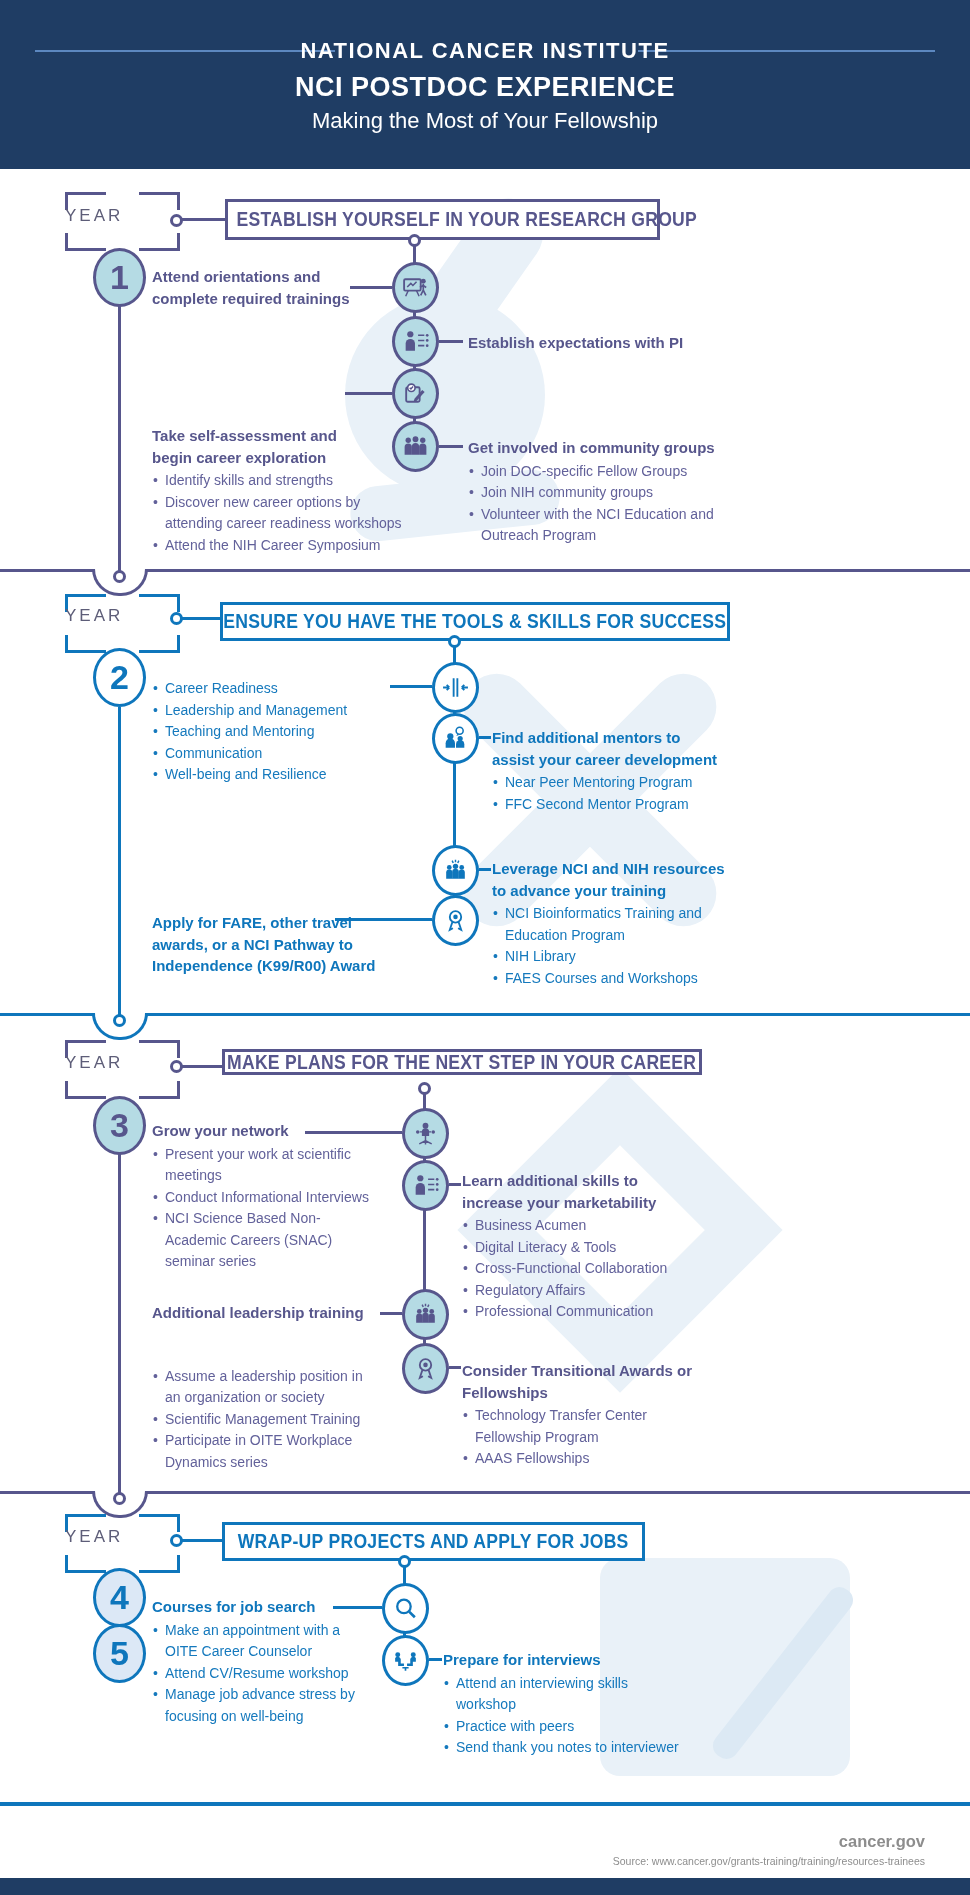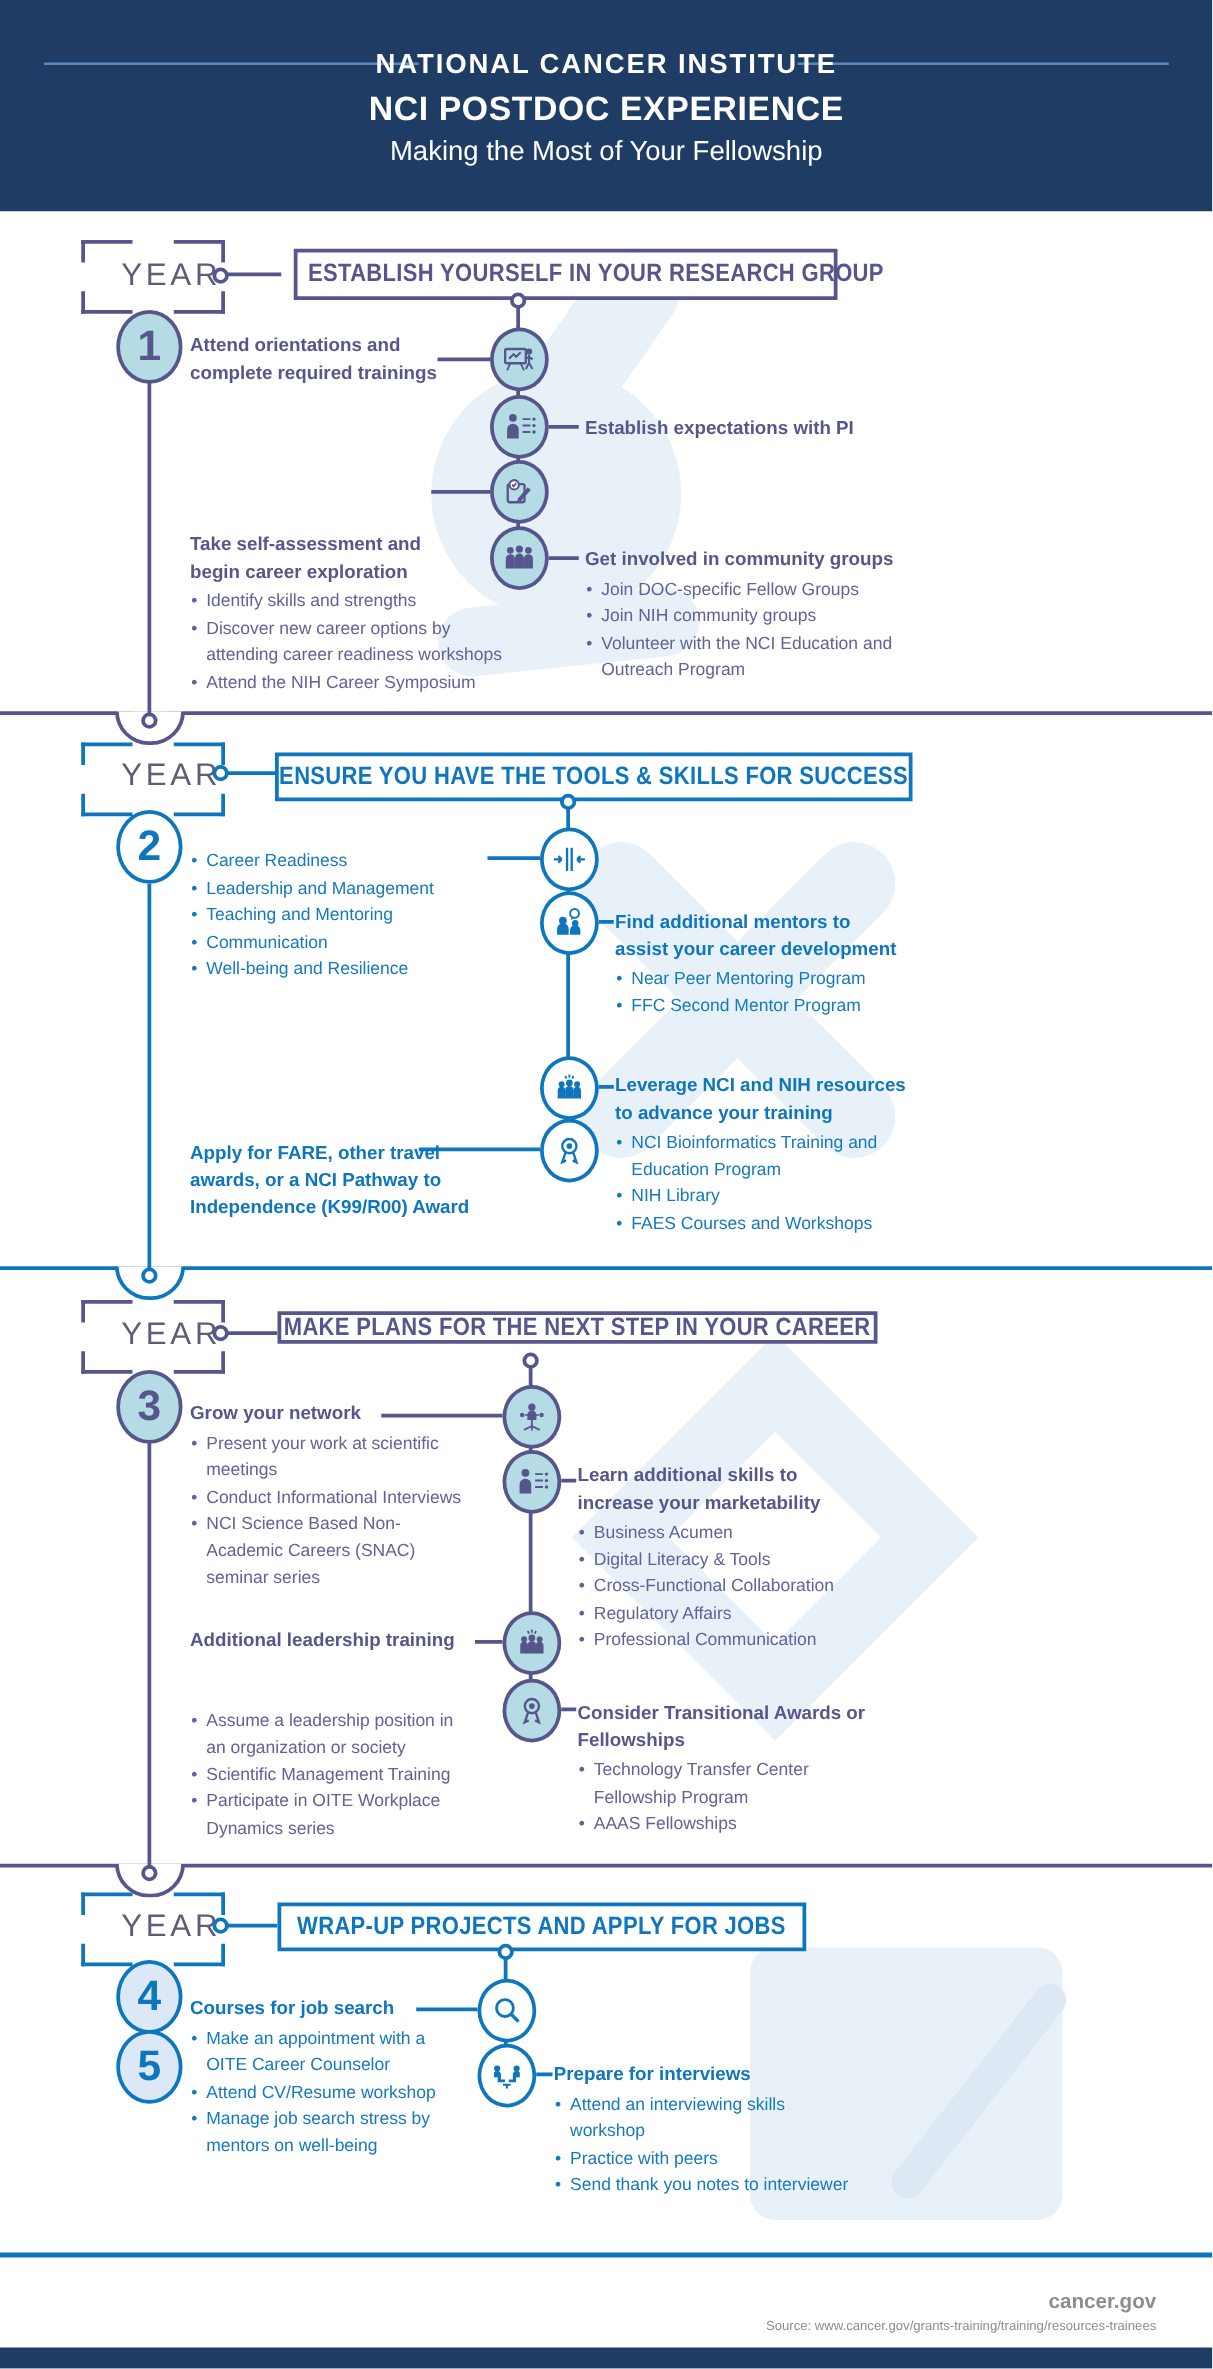--- a/index.html
+++ b/index.html
@@ -23,21 +23,21 @@
   
   .hline{position:absolute;height:3px;background:var(--tc);z-index:1;}
   .vline{position:absolute;width:3px;background:var(--tc);z-index:3;}
   .ring{position:absolute;width:13px;height:13px;border-radius:50%;background:#fff;
         border:3px solid var(--tc);box-sizing:border-box;z-index:4;}
   .corner{position:absolute;width:38px;height:15px;border:0 solid var(--tc);z-index:2;}
   .c-tl{border-top-width:3px;border-left-width:3px;}
   .c-tr{border-top-width:3px;border-right-width:3px;}
   .c-bl{border-bottom-width:3px;border-left-width:3px;}
   .c-br{border-bottom-width:3px;border-right-width:3px;}
-  .ylabel{position:absolute;width:112px;text-align:right;color:#5d5d78;font-size:25px;
+  .ylabel{position:absolute;width:112px;text-align:left;color:#5d5d78;font-size:17px;
           letter-spacing:3px;z-index:2;}
   .num{position:absolute;width:53px;height:59px;border-radius:50%;box-sizing:border-box;
        border:3.5px solid var(--tc);color:var(--tc);font-size:34px;font-weight:700;
        display:flex;align-items:center;justify-content:center;z-index:3;background:#fff;}
   .num-lite{background:var(--lite);}
   .num-pale{background:var(--y45);}
   .tbox{position:absolute;box-sizing:border-box;border:3px solid var(--tc);background:#fff;
         display:flex;align-items:center;justify-content:center;z-index:2;}
   .tbox span{color:var(--tc);font-size:20px;font-weight:700;white-space:nowrap;
              transform:scaleX(.88);letter-spacing:.3px;}
@@ -178,21 +178,21 @@
   </div>
 
   <div style="--tc: #57568c; --tc2: #62619a;">
     <span class="corner c-tl" style="left:65px;top:192px;"></span>
     <span class="corner c-tr" style="left:139px;top:192px;"></span>
     <span class="corner c-bl" style="left:65px;top:233px;"></span>
     <span class="corner c-br" style="left:139px;top:233px;"></span>
     <div class="ylabel" style="left:65px;top:206px;">YEAR</div>
     <span class="ring" style="left:170px;top:214px;"></span>
     <div class="hline" style="left:182px;top:218px;width:43px;"></div>
-    <div class="tbox" style="left:235px;top:199px;width:435px;height:41px;padding-left:48px;">
+    <div class="tbox" style="left:225px;top:199px;width:435px;height:41px;padding-left:48px;">
       <span>ESTABLISH YOURSELF IN YOUR RESEARCH GROUP</span>
     </div>
     <div class="num num-lite" style="left:93px;top:248px;">1</div>
     <span class="ring" style="left:408px;top:234px;"></span>
     <div class="vline" style="left:413px;top:240px;height:210px;"></div>
     <div class="vline" style="left:118px;top:306px;height:265px;"></div>
 
     <div class="icon-c icon-lite" style="left:392px;top:262px;">
         <svg>
           <use href="#s-pres"></use>
@@ -431,21 +431,21 @@
       </div>
 
     <div class="hline" style="left:333px;top:1606px;width:49px;"></div>
     <div class="hline" style="left:429px;top:1658px;width:13px;"></div>
 
     <div class="blk" style="left:152px;top:1596px;width:240px;">
       <h3>Courses for job search</h3>
       <ul style="width:205px;">
         <li>Make an appointment with a OITE Career Counselor</li>
         <li>Attend CV/Resume workshop</li>
-        <li>Manage job search stress by mentors on well-being</li>
+        <li>Manage job advance stress by focusing on well-being</li>
       </ul>
     </div>
     <div class="blk" style="left:443px;top:1649px;width:245px;">
       <h3>Prepare for interviews</h3>
       <ul>
         <li>Attend an interviewing skills workshop</li>
         <li>Practice with peers</li>
         <li>Send thank you notes to interviewer</li>
       </ul>
     </div>

